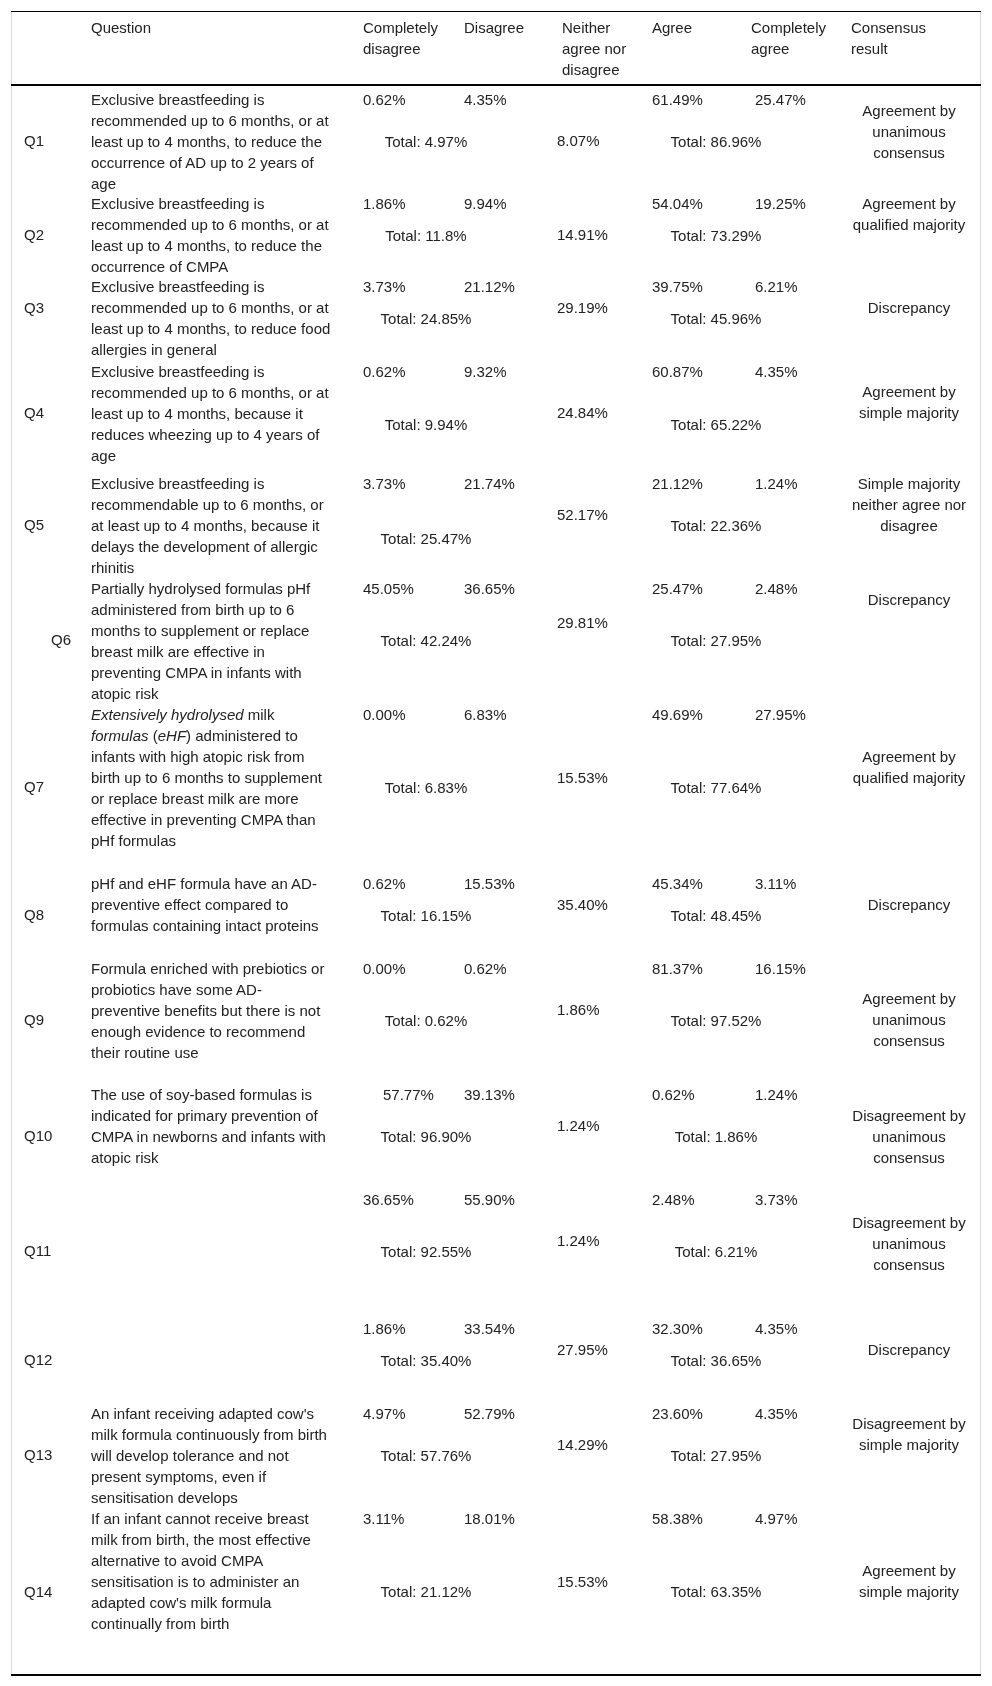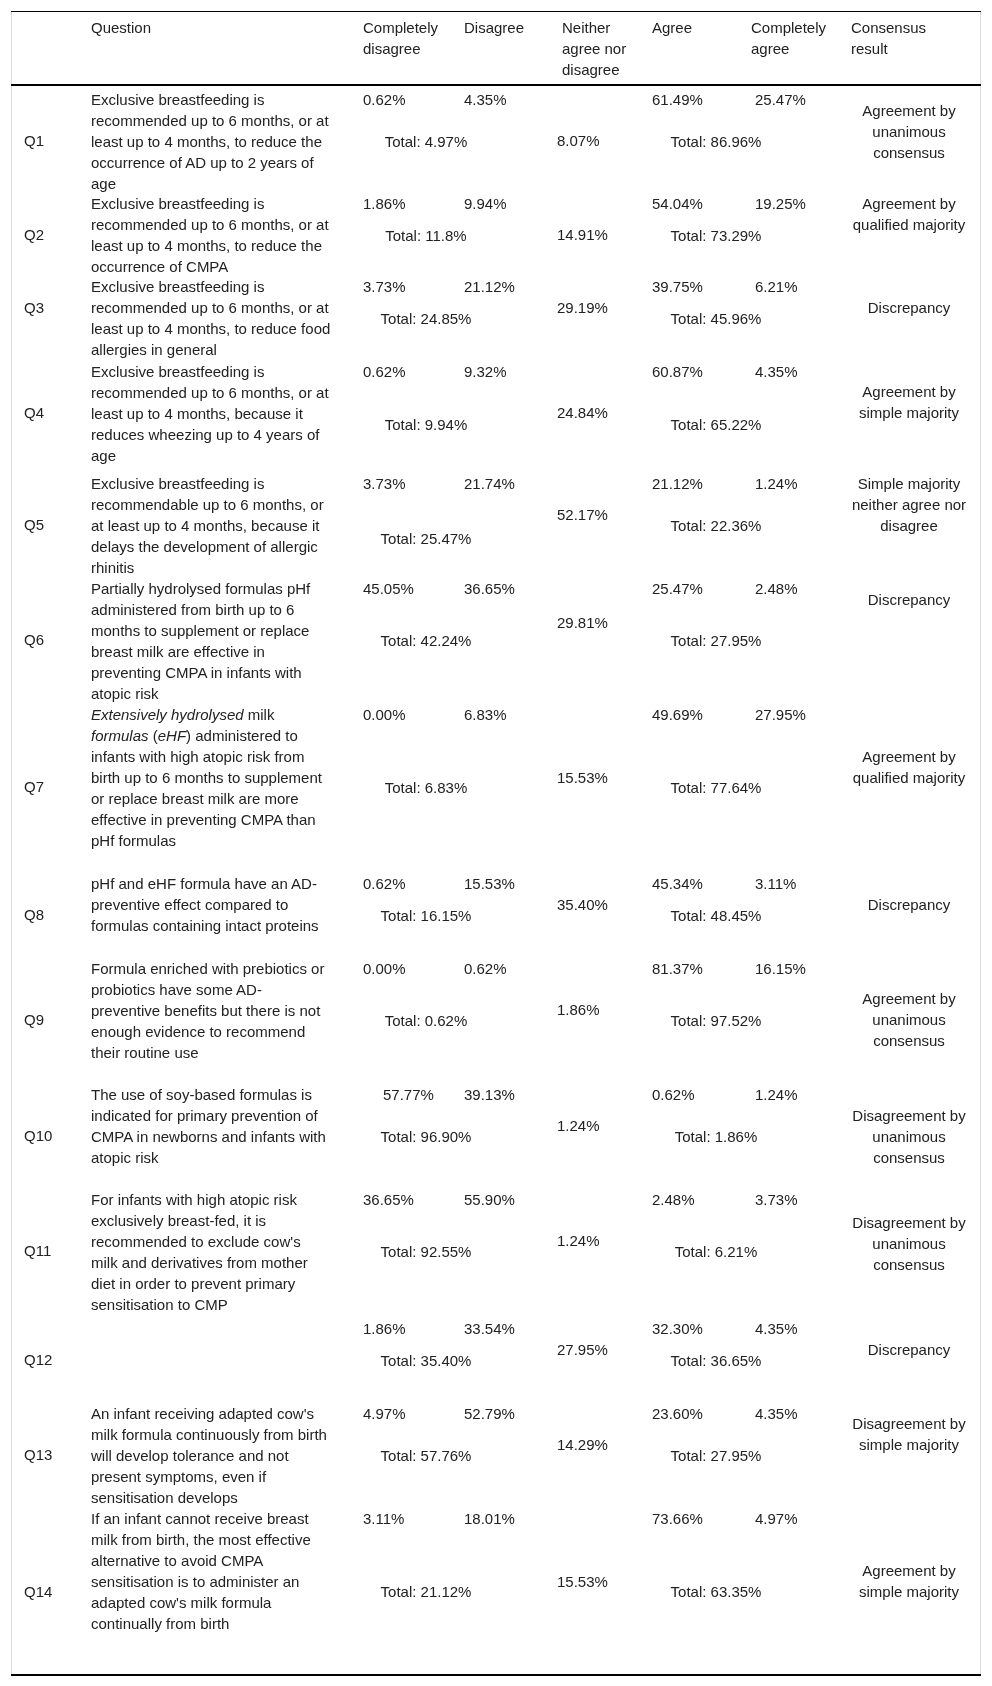--- a/index.html
+++ b/index.html
@@ -98,21 +98,21 @@
       <div class="cell c-cd" style="top: 3px;">3.73%</div>
       <div class="cell c-d" style="top: 3px;">21.74%</div>
       <div class="cell tot-dis" style="top: 58px;">Total: 25.47%</div>
       <div class="cell neither" style="top: 34px;">52.17%</div>
       <div class="cell c-ag" style="top: 3px;">21.12%</div>
       <div class="cell c-ca" style="top: 3px;">1.24%</div>
       <div class="cell tot-agr" style="top: 45px;">Total: 22.36%</div>
       <div class="cell cons" style="top: 3px;">Simple majority neither agree nor disagree</div>
     </div>
     <div class="row" style="top: 575px; height: 126px;">
-      <div class="cell qid" style="top: 54px;">Q6</div>
+      <div class="cell qid" style="top: 54px; margin-left: 27px;">Q6</div>
       <div class="cell qtext" style="top: 3px;">Partially hydrolysed formulas pHf administered from birth up to 6 months to supplement or replace breast milk are effective in preventing CMPA in infants with atopic risk</div>
       <div class="cell c-cd" style="top: 3px;">45.05%</div>
       <div class="cell c-d" style="top: 3px;">36.65%</div>
       <div class="cell tot-dis" style="top: 55px;">Total: 42.24%</div>
       <div class="cell neither" style="top: 37px;">29.81%</div>
       <div class="cell c-ag" style="top: 3px;">25.47%</div>
       <div class="cell c-ca" style="top: 3px;">2.48%</div>
       <div class="cell tot-agr" style="top: 55px;">Total: 27.95%</div>
       <div class="cell cons" style="top: 14px;">Discrepancy</div>
     </div>
@@ -159,21 +159,20 @@
       <div class="cell c-d" style="top: 3px;">39.13%</div>
       <div class="cell tot-dis" style="top: 45px;">Total: 96.90%</div>
       <div class="cell neither" style="top: 34px;">1.24%</div>
       <div class="cell c-ag" style="top: 3px;">0.62%</div>
       <div class="cell c-ca" style="top: 3px;">1.24%</div>
       <div class="cell tot-agr" style="top: 45px;">Total: 1.86%</div>
       <div class="cell cons" style="top: 24px;">Disagreement by unanimous consensus</div>
     </div>
     <div class="row" style="top: 1186px; height: 129px;">
       <div class="cell qid" style="top: 54px;">Q11</div>
-      <div class="cell qtext" style="top: 3px;">For infants with high atopic risk exclusively breast-fed, it is recommended to exclude cow's milk and derivatives from mother diet in order to prevent primary sensitisation to CMP</div>
       <div class="cell c-cd" style="top: 3px;">36.65%</div>
       <div class="cell c-d" style="top: 3px;">55.90%</div>
       <div class="cell tot-dis" style="top: 55px;">Total: 92.55%</div>
       <div class="cell neither" style="top: 44px;">1.24%</div>
       <div class="cell c-ag" style="top: 3px;">2.48%</div>
       <div class="cell c-ca" style="top: 3px;">3.73%</div>
       <div class="cell tot-agr" style="top: 55px;">Total: 6.21%</div>
       <div class="cell cons" style="top: 26px;">Disagreement by unanimous consensus</div>
     </div>
     <div class="row" style="top: 1315px; height: 85px;">
@@ -199,18 +198,18 @@
       <div class="cell tot-agr" style="top: 45px;">Total: 27.95%</div>
       <div class="cell cons" style="top: 13px;">Disagreement by simple majority</div>
     </div>
     <div class="row" style="top: 1505px; height: 170px;">
       <div class="cell qid" style="top: 76px;">Q14</div>
       <div class="cell qtext" style="top: 3px;">If an infant cannot receive breast milk from birth, the most effective alternative to avoid CMPA sensitisation is to administer an adapted cow's milk formula continually from birth</div>
       <div class="cell c-cd" style="top: 3px;">3.11%</div>
       <div class="cell c-d" style="top: 3px;">18.01%</div>
       <div class="cell tot-dis" style="top: 76px;">Total: 21.12%</div>
       <div class="cell neither" style="top: 66px;">15.53%</div>
-      <div class="cell c-ag" style="top: 3px;">73.66%</div>
+      <div class="cell c-ag" style="top: 3px;">58.38%</div>
       <div class="cell c-ca" style="top: 3px;">4.97%</div>
       <div class="cell tot-agr" style="top: 76px;">Total: 63.35%</div>
       <div class="cell cons" style="top: 55px;">Agreement by simple majority</div>
     </div>
   </div>
 
 </body></html>

